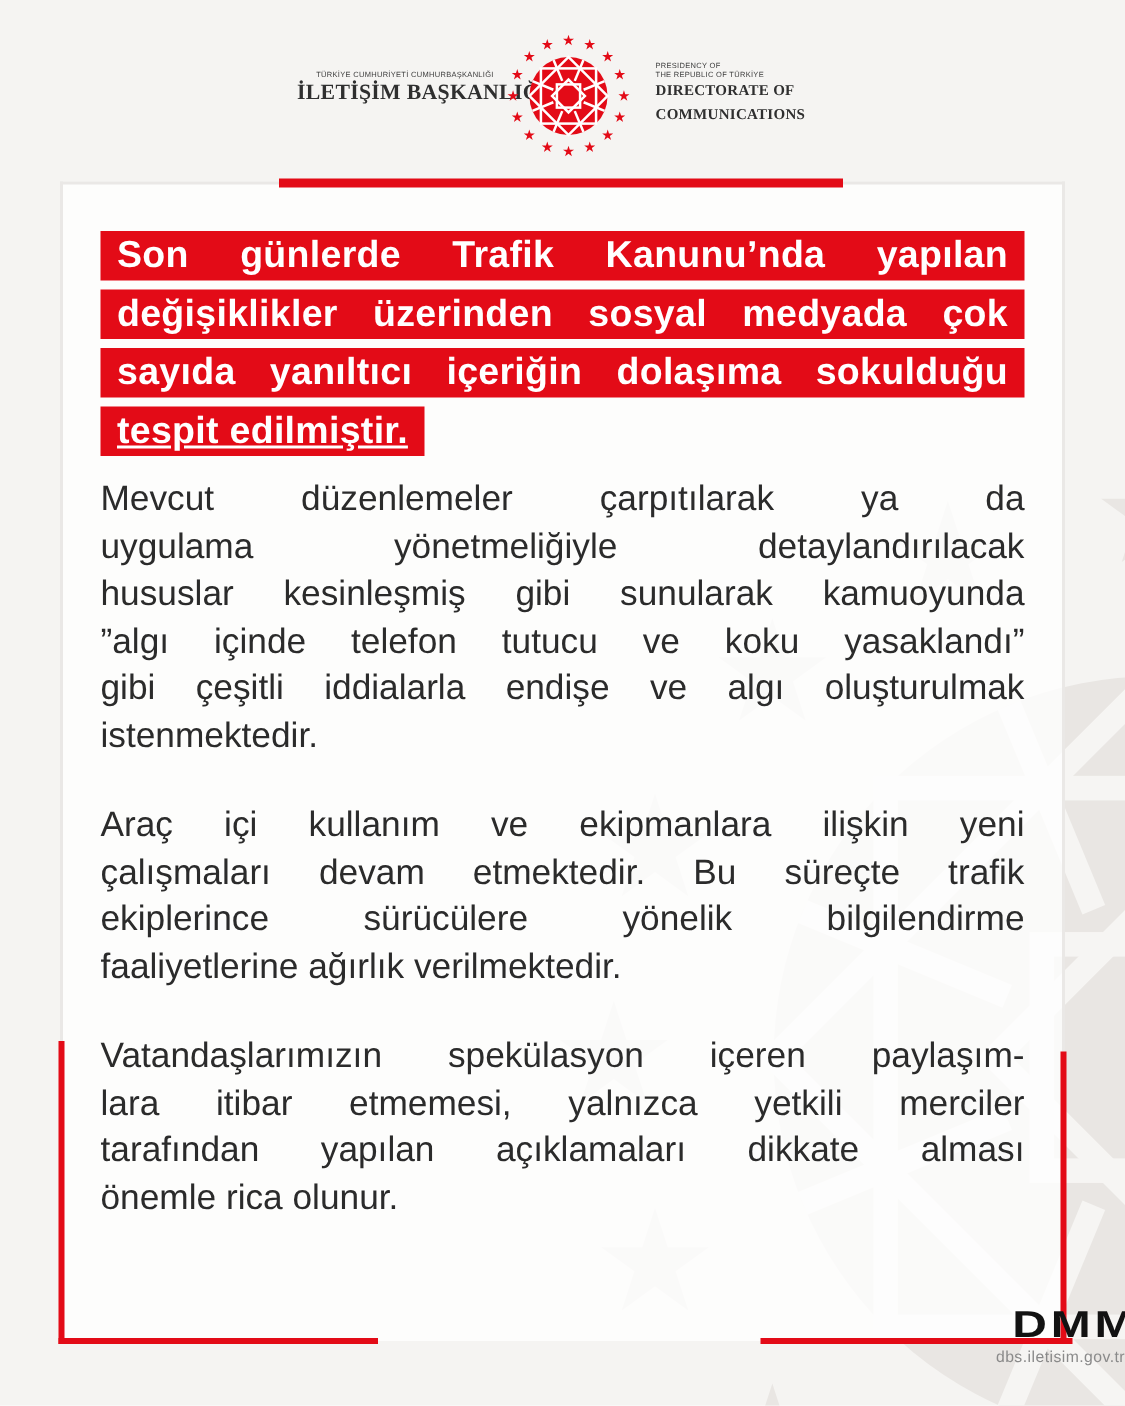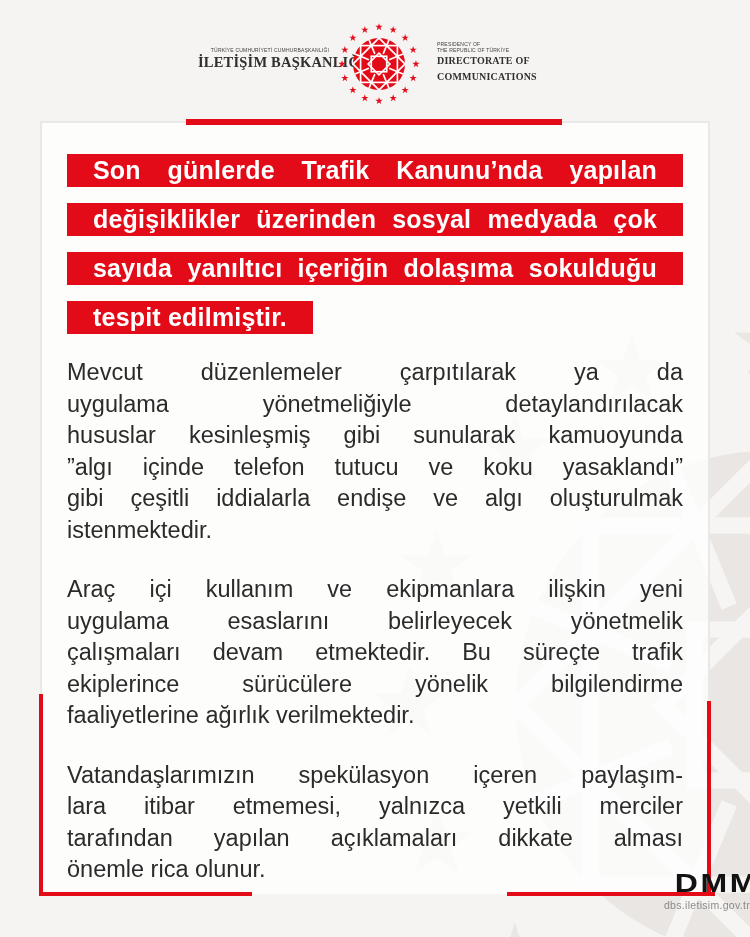--- a/index.html
+++ b/index.html
@@ -40,25 +40,25 @@
   .accent.top-seg{ left:144px; top:-4px; width:376px; height:6px; }
   .accent.left-seg{ left:-3px; bottom:-2px; width:4px; height:202px; }
   .accent.right-seg{ right:-3px; bottom:-2px; width:4px; height:195px; }
   .accent.bottom-left{ left:-3px; bottom:-2px; width:213px; height:4px; }
   .accent.bottom-right{ left:465px; bottom:-2px; width:208px; height:4px; }
 
   .content{ position:absolute; left:25px; top:31px; width:616px; }
 
   
   .hl-line{
-    height:33px; line-height:33px; margin-bottom:16px; padding:0 26px;
+    height:33px; line-height:33px; margin-bottom:6px; padding:0 11px;
     background:var(--red); color:#ffffff; font-weight:bold; font-size:25px;
     text-align:justify; text-align-last:justify; letter-spacing:0.2px;
   }
-  .hl-line.last{ display:inline-block; text-align:center; text-align-last:left; }
+  .hl-line.last{ display:inline-block; text-align:center; text-align-last:left;text-decoration:underline; }
 
   
   .body-text{ margin-top:7px; color:#2b2b2b; font-size:23.5px; }
   .para{ margin-bottom:28px; }
   .body-line{ height:31.5px; line-height:31.5px; text-align:justify; text-align-last:justify; }
   .body-line.last{ text-align:left; text-align-last:left; }
 
   
   .footer{ position:absolute; left:0; right:0; top:869px; text-align:right; z-index:3; }
   .dmm{ display:inline-block; font-size:25px; font-weight:bold; letter-spacing:2px;
@@ -144,21 +144,20 @@
         <div class="para">
           <div class="body-line">Mevcut düzenlemeler çarpıtılarak ya da</div>
           <div class="body-line">uygulama yönetmeliğiyle detaylandırılacak</div>
           <div class="body-line">hususlar kesinleşmiş gibi sunularak kamuoyunda</div>
           <div class="body-line">”algı içinde telefon tutucu ve koku yasaklandı”</div>
           <div class="body-line">gibi çeşitli iddialarla endişe ve algı oluşturulmak</div>
           <div class="body-line last">istenmektedir.</div>
         </div>
         <div class="para">
           <div class="body-line">Araç içi kullanım ve ekipmanlara ilişkin yeni</div>
-          <div class="body-line">uygulama esaslarını belirleyecek yönetmelik</div>
           <div class="body-line">çalışmaları devam etmektedir. Bu süreçte trafik</div>
           <div class="body-line">ekiplerince sürücülere yönelik bilgilendirme</div>
           <div class="body-line last">faaliyetlerine ağırlık verilmektedir.</div>
         </div>
         <div class="para">
           <div class="body-line">Vatandaşlarımızın spekülasyon içeren paylaşım-</div>
           <div class="body-line">lara itibar etmemesi, yalnızca yetkili merciler</div>
           <div class="body-line">tarafından yapılan açıklamaları dikkate alması</div>
           <div class="body-line last">önemle rica olunur.</div>
         </div>

